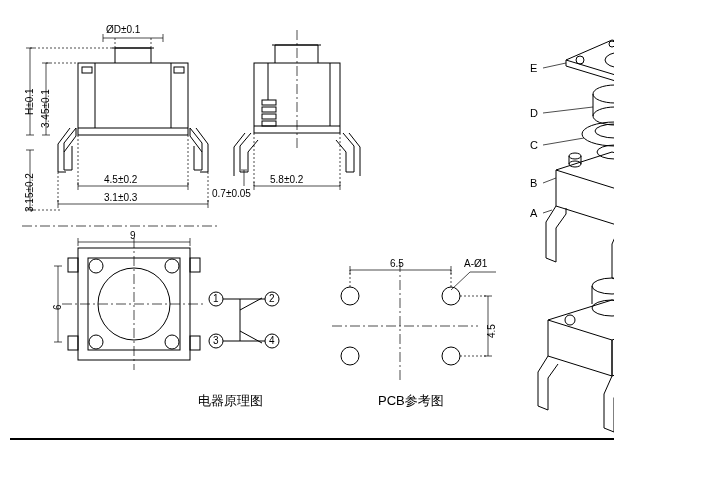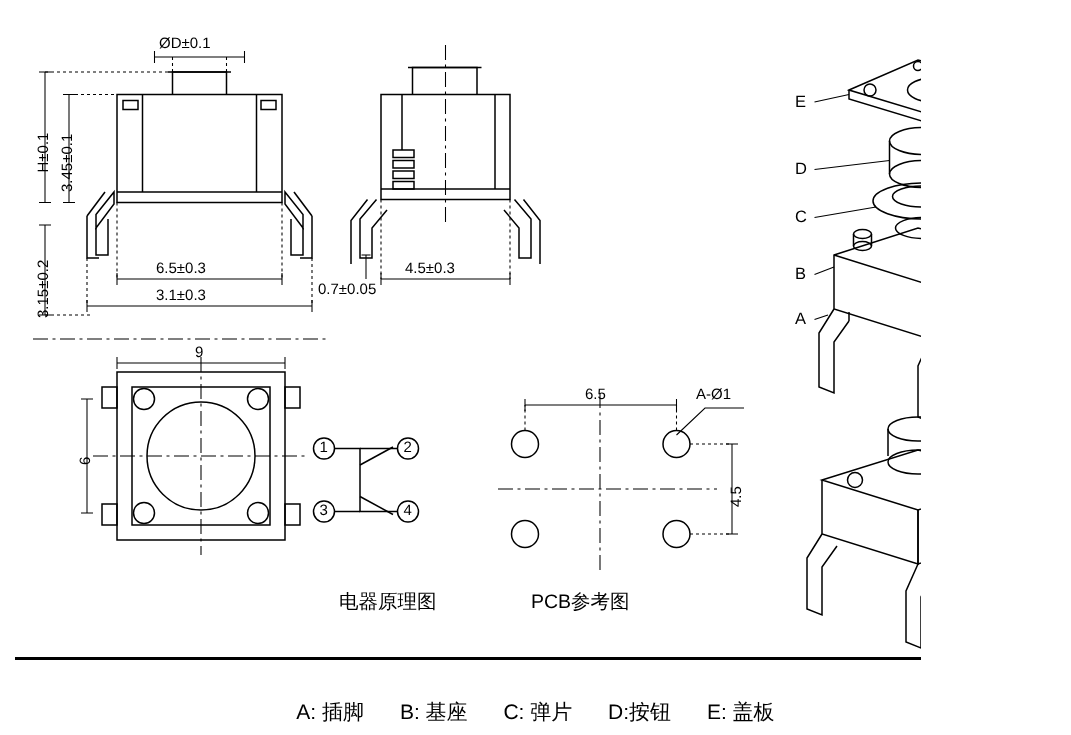--- a/index.html
+++ b/index.html
@@ -300,50 +300,43 @@
 
     </g>
   </svg>
 
   <div class="lbl dimtxt" style="left:106px; top:24px;">ØD±0.1</div>
 
   <div class="lbl dimtxt vert" style="left:24px; top:115px;">H±0.1</div>
   <div class="lbl dimtxt vert" style="left:40px; top:128px;">3.45±0.1</div>
   <div class="lbl dimtxt vert" style="left:24px; top:212px;">3.15±0.2</div>
 
-  <div class="lbl dimtxt" style="left:104px; top:174px;">6.5±0.3</div>
+  <div class="lbl dimtxt" style="left:104px; top:174px;">4.5±0.2</div>
   <div class="lbl dimtxt" style="left:104px; top:192px;">3.1±0.3</div>
 
   <div class="lbl dimtxt" style="left:212px; top:164px;margin-top:24px;">0.7±0.05</div>
-  <div class="lbl dimtxt" style="left:270px; top:174px;">4.5±0.3</div>
+  <div class="lbl dimtxt" style="left:270px; top:174px;">5.8±0.2</div>
 
   <div class="lbl dimtxt" style="left:130px; top:230px;">9</div>
   <div class="lbl dimtxt vert" style="left:52px; top:310px;">6</div>
 
   <div class="lbl dimtxt" style="left:390px; top:258px;text-align:right;">6.5</div>
   <div class="lbl dimtxt vert" style="left:486px; top:338px;">4.5</div>
   <div class="lbl dimtxt" style="left:464px; top:258px;text-align:center;">A-Ø1</div>
 
   <div class="lbl dimtxt" style="left:213px; top:293px;">1</div>
   <div class="lbl dimtxt" style="left:269px; top:293px;">2</div>
   <div class="lbl dimtxt" style="left:213px; top:335px;">3</div>
   <div class="lbl dimtxt" style="left:269px; top:335px;">4</div>
 
-  <div class="lbl cap" style="left:198px; top:392px;margin-left:28px;">电器原理图</div>
-  <div class="lbl cap" style="left:354px; top:392px;">PCB参考图</div>
+  <div class="lbl cap" style="left:198px; top:392px;">电器原理图</div>
+  <div class="lbl cap" style="left:378px; top:392px;">PCB参考图</div>
 
   <div class="lbl refletter" style="left:530px; top:62px;">E</div>
   <div class="lbl refletter" style="left:530px; top:107px;">D</div>
   <div class="lbl refletter" style="left:530px; top:139px;">C</div>
   <div class="lbl refletter" style="left:530px; top:177px;">B</div>
   <div class="lbl refletter" style="left:530px; top:207px;">A</div>
 
   <div class="sep"></div>
 
-  <div class="legend">
-    <span>A: 插脚</span>
-    <span>B: 基座</span>
-    <span>C: 弹片</span>
-    <span>D:按钮</span>
-    <span>E: 盖板</span>
-  </div>
 
 </div>
 
 </body></html>

